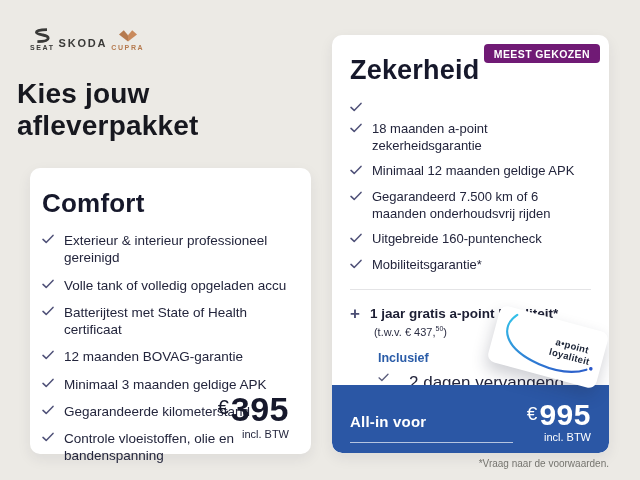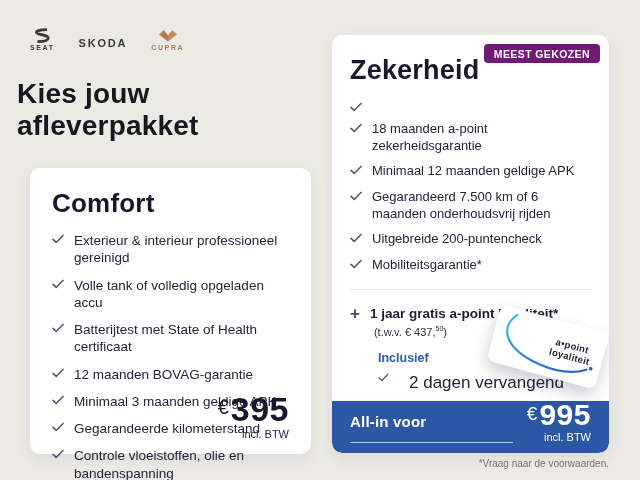--- a/index.html
+++ b/index.html
@@ -6,35 +6,35 @@
   html,body { width:640px; height:480px; }
   body {
     font-family: "Liberation Sans", "DejaVu Sans", sans-serif;
     background:#ECEAE5;
     position:relative;
     overflow:hidden;
     color:#21233A;
   }
 
   
-  .brand-row { position:absolute; left:30px; top:28px; display:flex; align-items:center; gap:24px; }
+  .brand-row { position:absolute; left:30px; top:28px; display:flex; align-items:center; gap:4px; }
   .brand { display:flex; flex-direction:column; align-items:center; gap:1px; color:#3A3A38; }
   .brand .wordmark { font-size:7px; font-weight:700; letter-spacing:1.6px; }
   .brand.skoda { font-size:11px; font-weight:800; letter-spacing:1.8px; padding-top:6px; }
   .brand.cupra { color:#B57A4F; }
   .brand.cupra .wordmark { color:#B57A4F; }
 
   
   .page-heading { position:absolute; left:17px; top:78px; font-size:28px; line-height:1.16;
     font-weight:600; color:#17181F; letter-spacing:0.2px; }
 
   
   .card { position:absolute; background:#fff; border-radius:10px;
     box-shadow:0 5px 14px rgba(40,40,60,0.08); }
-  .card-comfort { left:30px; top:168px; width:281px; height:286px; padding:20px 22px; }
+  .card-comfort { left:30px; top:168px; width:281px; height:286px; padding:20px 12px; }
   .card-zekerheid { left:332px; top:35px; width:277px; height:418px; padding:20px 18px; overflow:hidden; }
 
   .card-title { font-size:26px; font-weight:700; color:#16182B; margin-bottom:13px; letter-spacing:0.2px; }
   .card-zekerheid .card-title { font-size:27px; margin-bottom:14px; }
 
   
   .badge { position:absolute; top:9px; right:9px; background:#701a75; color:#fff;
     font-size:10.5px; font-weight:700; letter-spacing:0.4px; padding:4px 10px 3px; border-radius:4px; }
 
   
@@ -58,21 +58,21 @@
   ul.sub-features li .check { flex:0 0 auto; margin-top:1px; }
 
   
   .price-block { position:absolute; right:22px; bottom:14px; text-align:right; color:#16182B; }
   .price-line { display:flex; align-items:flex-start; justify-content:flex-end; gap:2px; }
   .price-euro { font-size:20px; font-weight:500; margin-top:4px; }
   .price-num { font-size:34px; font-weight:700; line-height:1; letter-spacing:0.5px; }
   .price-note { font-size:11px; font-weight:500; margin-top:2px; color:#23253C; }
 
   
-  .allin-footer { position:absolute; left:0; right:0; bottom:0; height:52px; background:#2B57A5;
+  .allin-footer { position:absolute; left:0; right:0; bottom:0; height:68px; background:#2B57A5;
     border-radius:0 0 10px 10px; display:flex; align-items:flex-end; padding:0 18px 10px; z-index:1; }
   .allin-left { flex:1; border-bottom:1.5px solid rgba(255,255,255,0.65); padding-bottom:11px; margin-right:14px; }
   .allin-label { color:#fff; font-size:15px; font-weight:600; letter-spacing:0.2px; }
   .allin-price { text-align:right; color:#fff; }
   .allin-price .price-euro { font-size:19px; margin-top:3px; }
   .allin-price .price-num { font-size:30px; }
   .allin-price .price-note { color:#fff; font-size:11px; margin-top:1px; }
 
   
   .loyalty-card { position:absolute; left:160px; top:283px; width:112px; height:58px;
@@ -203,21 +203,21 @@
         <svg class="check" width="12" height="10" viewBox="0 0 12 10" aria-hidden="true">
           <path d="M1 5.4 L4.2 8.4 L11 1.4" stroke="#4F5178" stroke-width="1.5" fill="none" stroke-linecap="round" stroke-linejoin="round"></path>
         </svg>
         <span class="li-text">Gegarandeerd 7.500 km of 6 maanden onderhoudsvrij rijden</span>
       </li>
 
       <li>
         <svg class="check" width="12" height="10" viewBox="0 0 12 10" aria-hidden="true">
           <path d="M1 5.4 L4.2 8.4 L11 1.4" stroke="#4F5178" stroke-width="1.5" fill="none" stroke-linecap="round" stroke-linejoin="round"></path>
         </svg>
-        <span class="li-text">Uitgebreide 200-puntencheck</span>
+        <span class="li-text">Uitgebreide 160-puntencheck</span>
       </li>
 
       <li>
         <svg class="check" width="12" height="10" viewBox="0 0 12 10" aria-hidden="true">
           <path d="M1 5.4 L4.2 8.4 L11 1.4" stroke="#4F5178" stroke-width="1.5" fill="none" stroke-linecap="round" stroke-linejoin="round"></path>
         </svg>
         <span class="li-text">Mobiliteitsgarantie*</span>
       </li>
     </ul>
 

